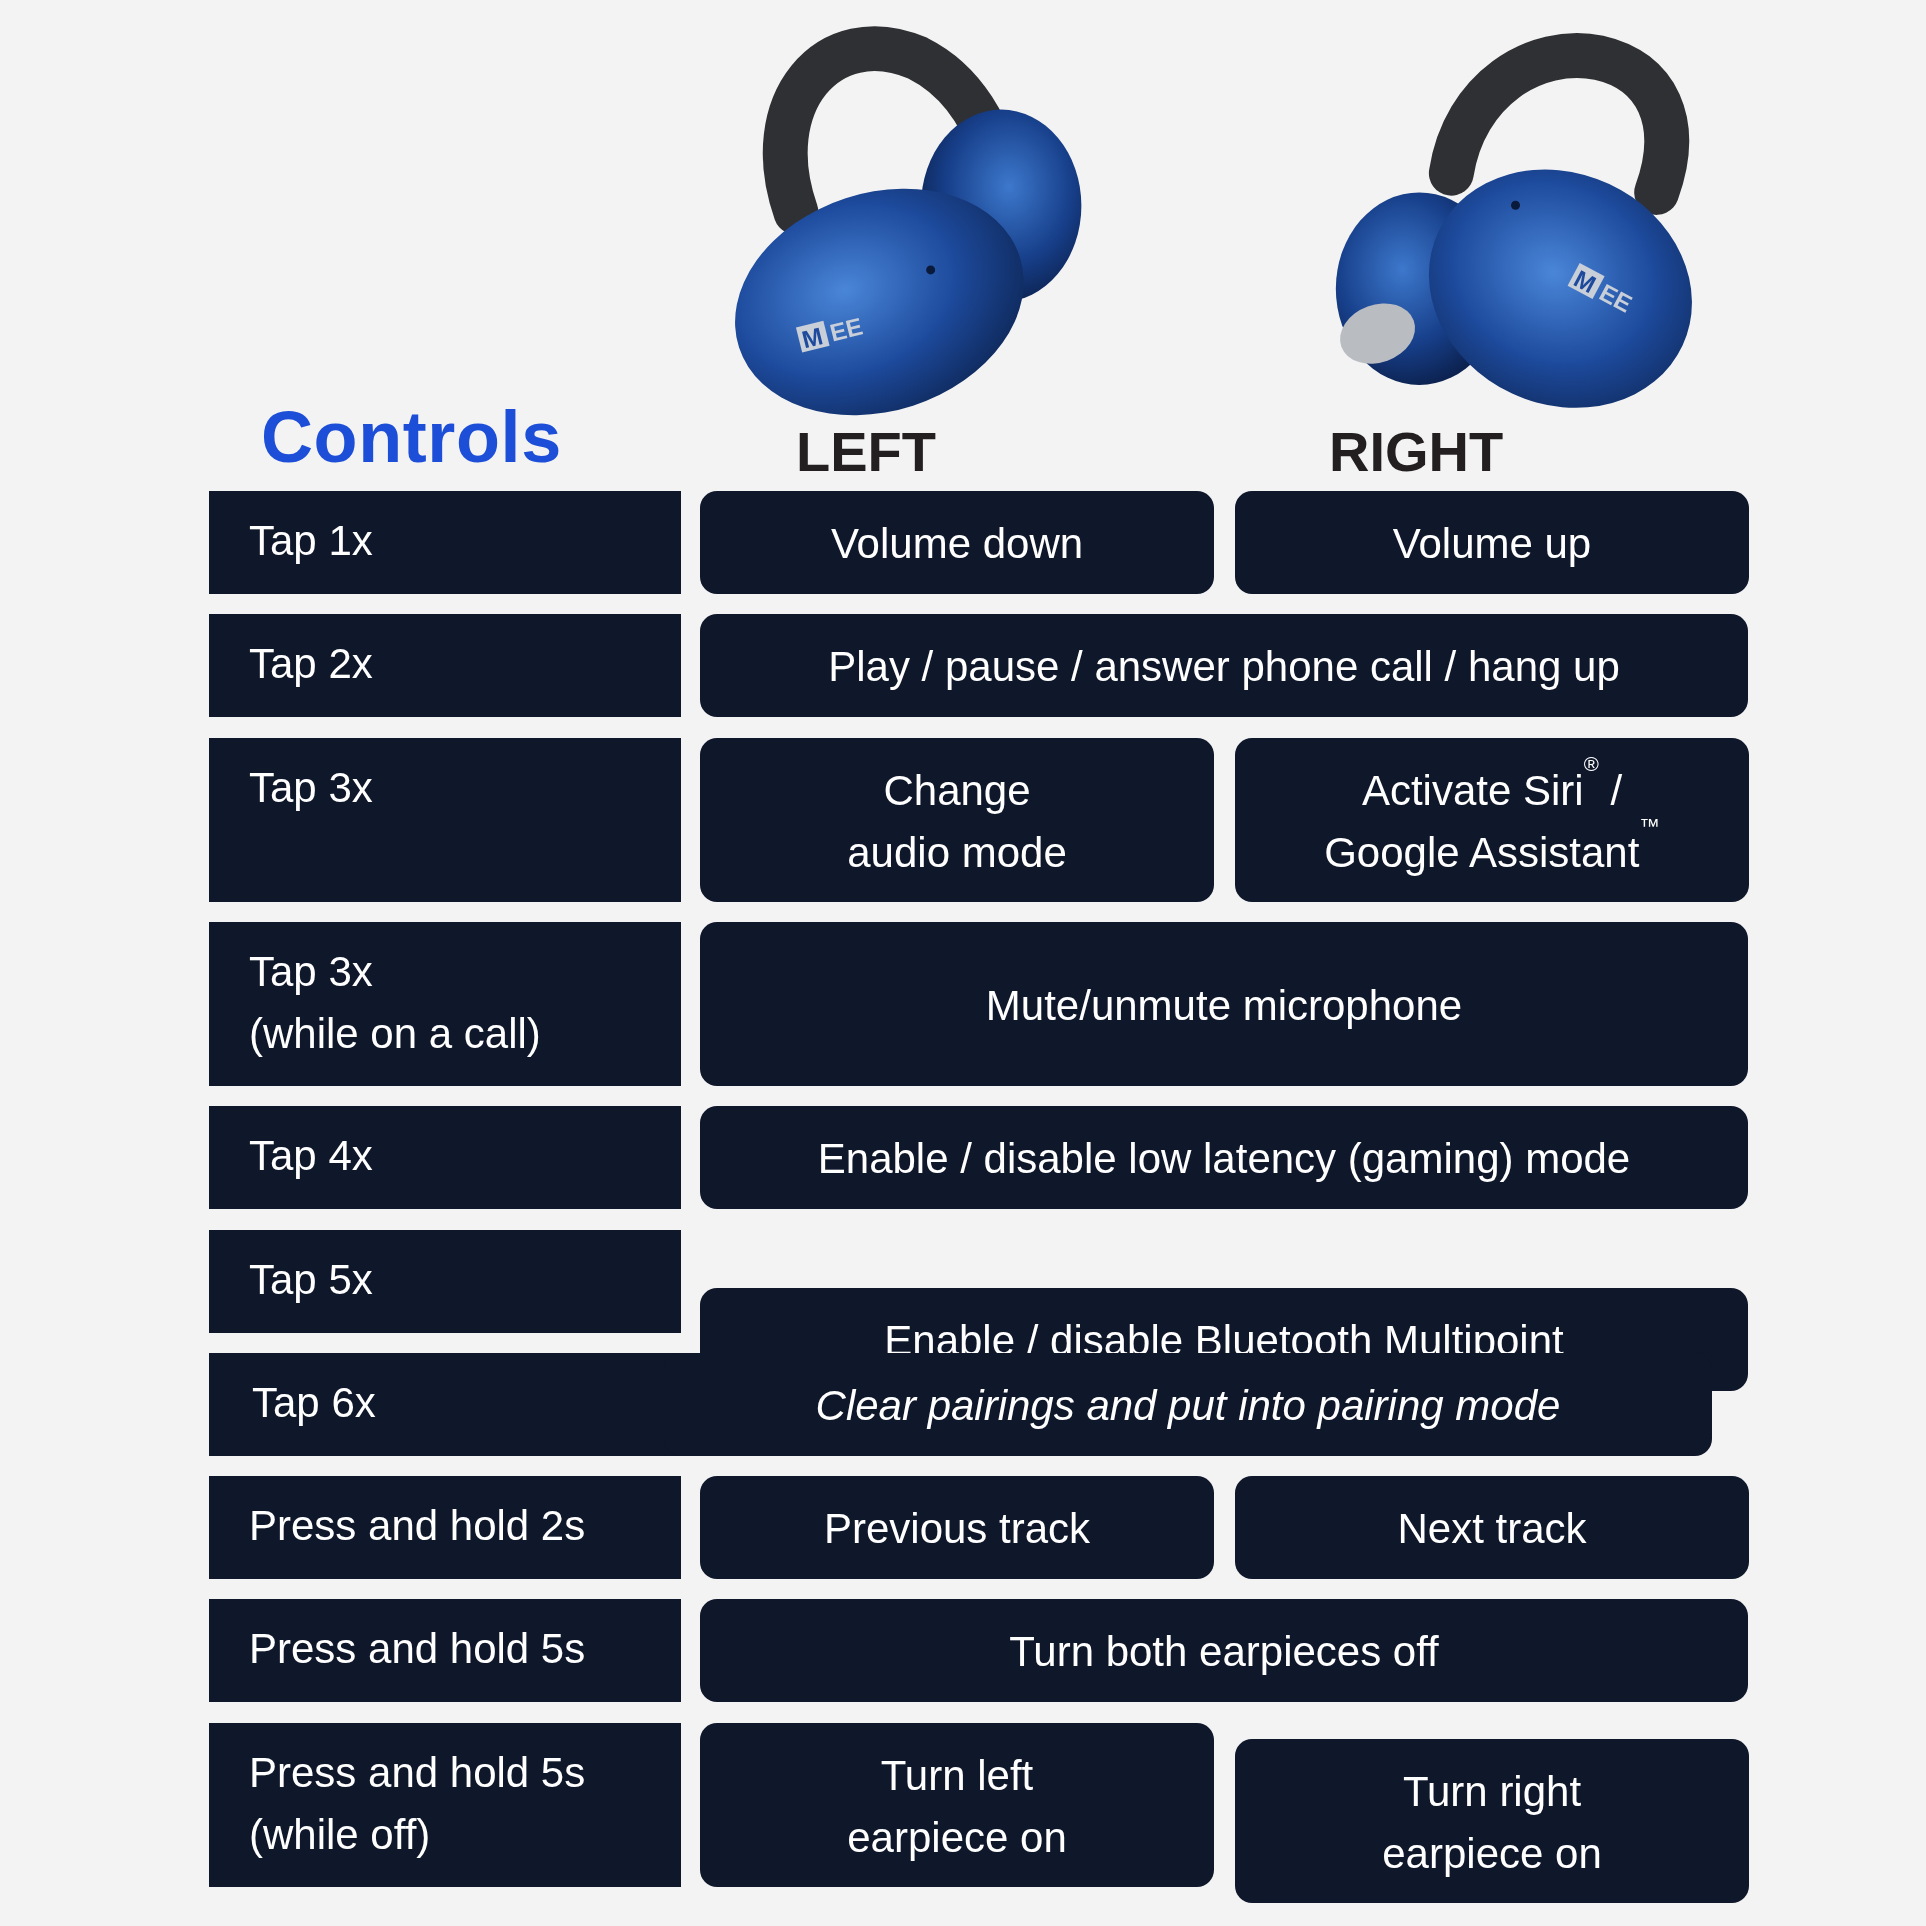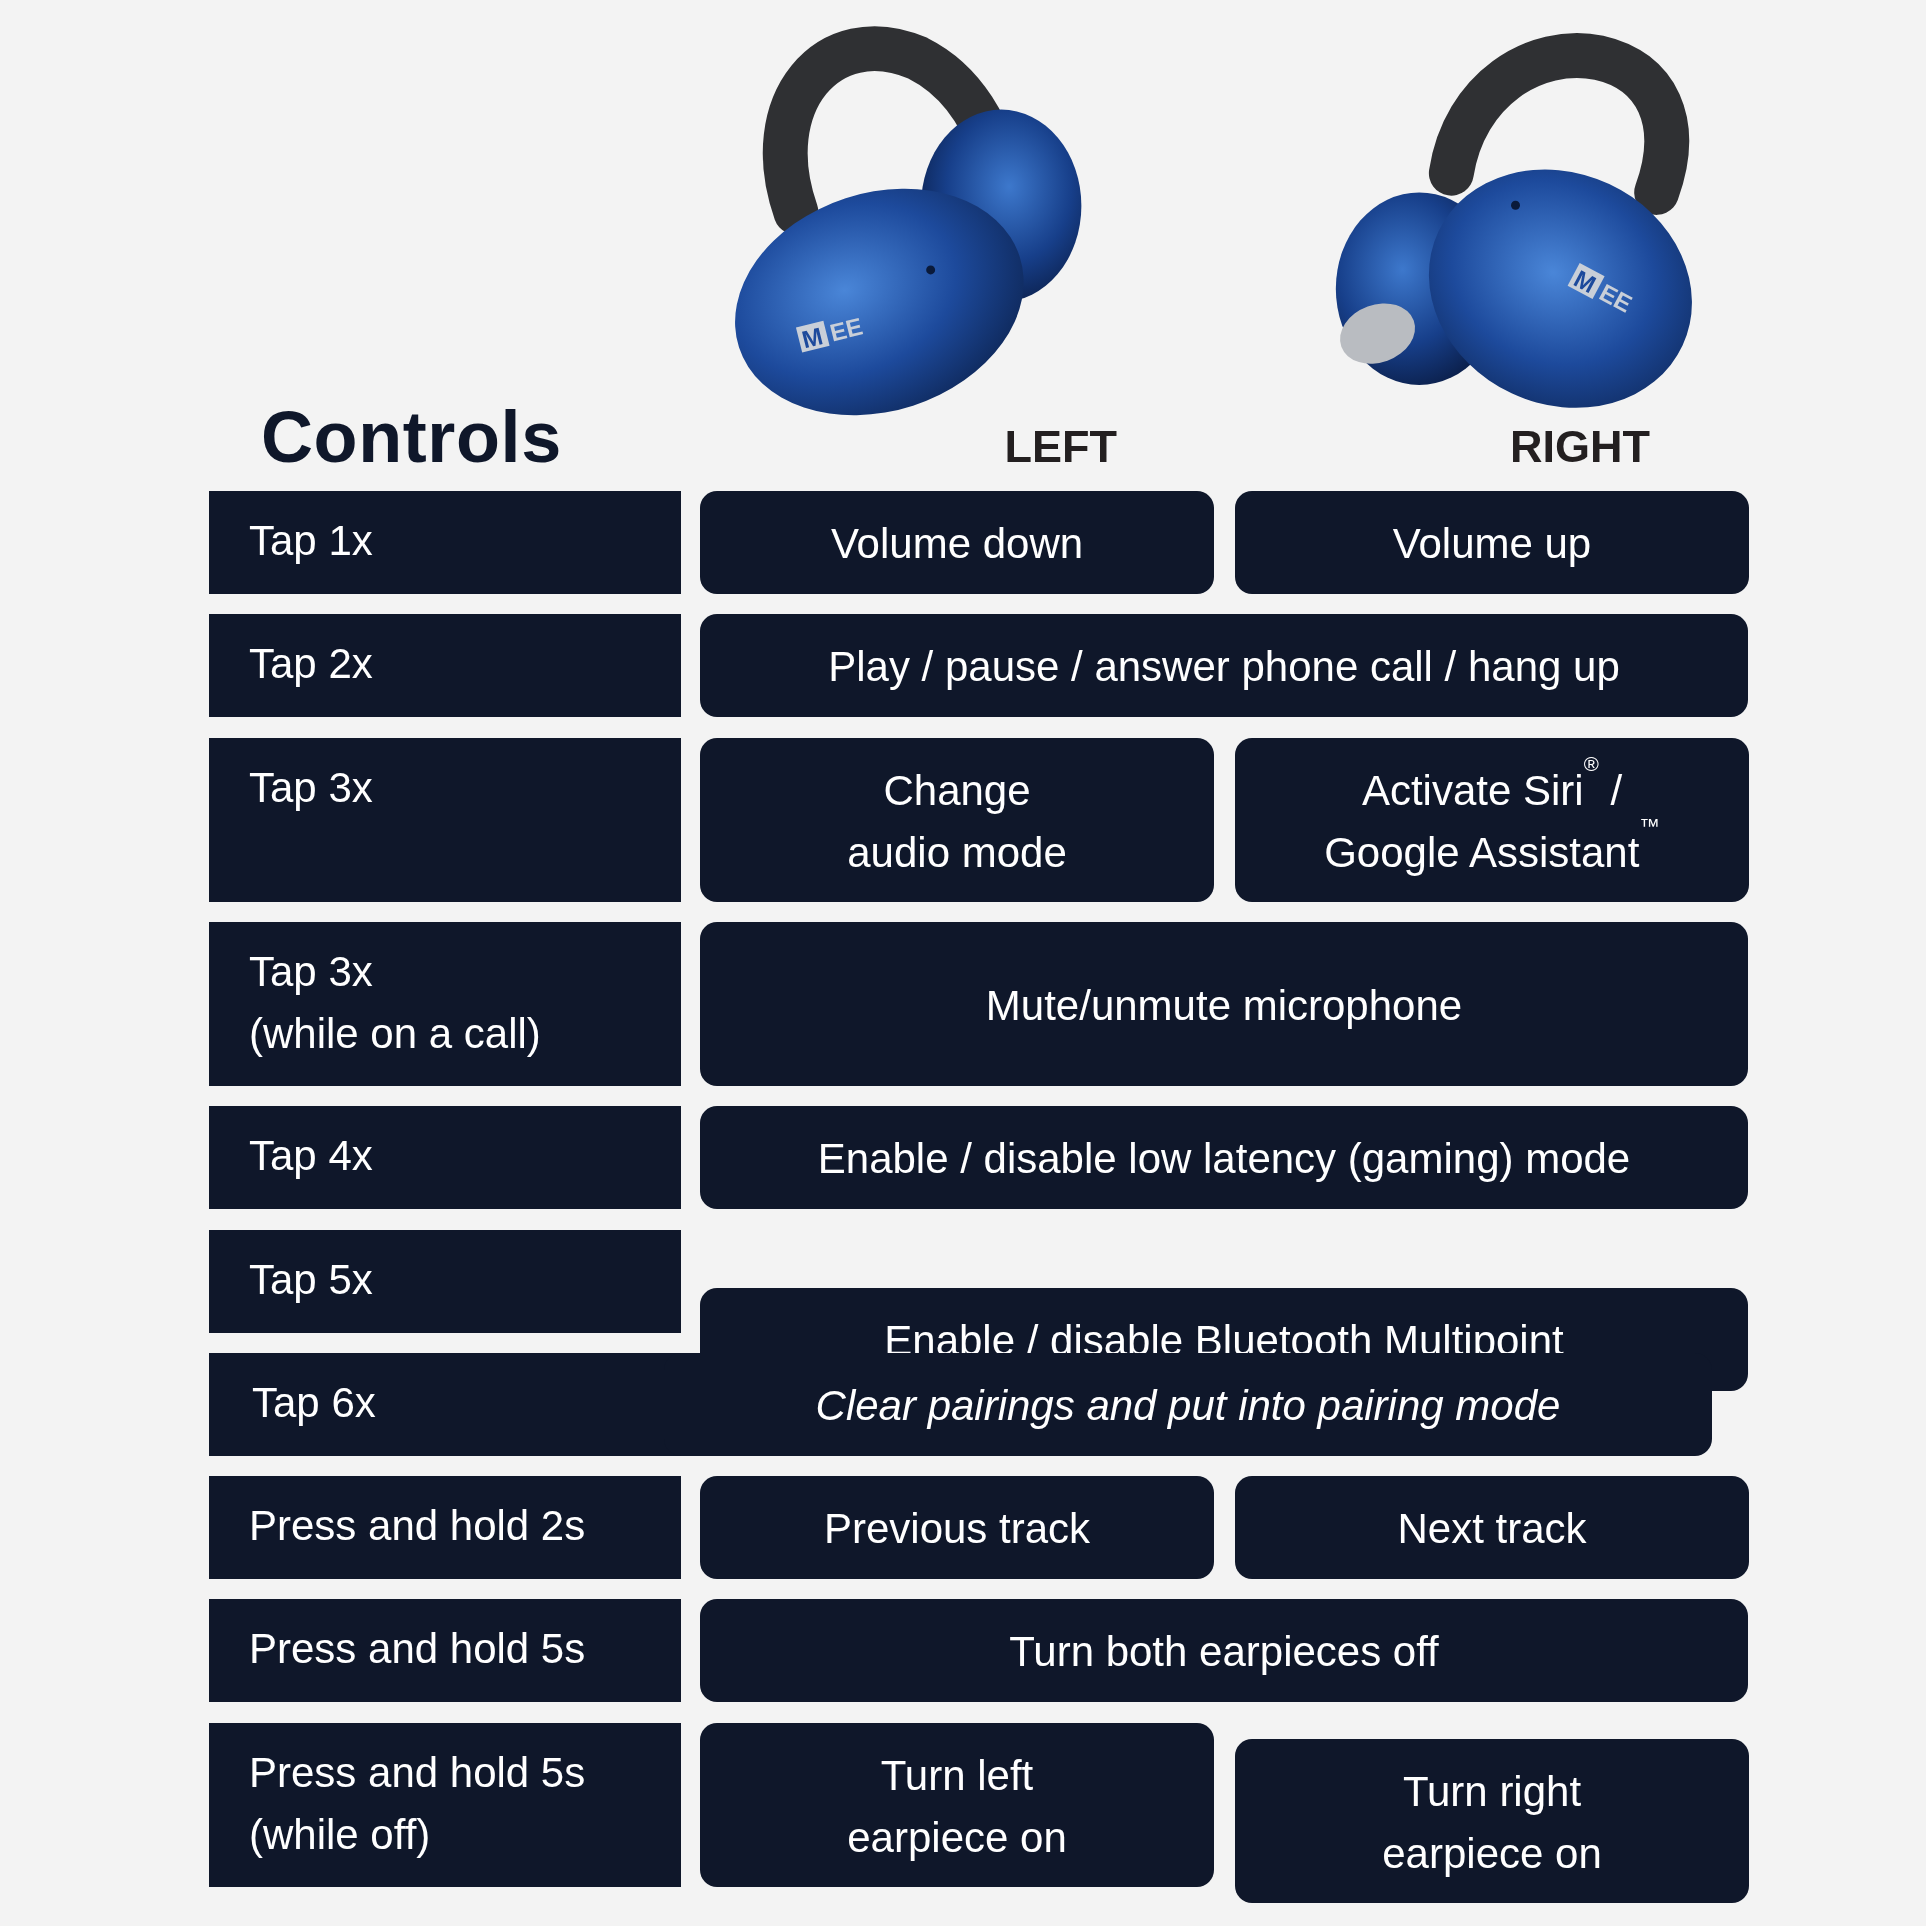--- a/index.html
+++ b/index.html
@@ -1,18 +1,18 @@
 <!DOCTYPE html>
 <html style="font-size:10.3px"><head>
 <meta charset="utf-8">
 <style>
   html,body{margin:0;padding:0;}
   body{width:1926px;height:1926px;background:#f3f3f3;position:relative;overflow:hidden;font-family:"Liberation Sans","DejaVu Sans",sans-serif;}
-  .title{position:absolute;left:261px;top:401px;font-size:72px;font-weight:700;color:#0f172a;letter-spacing:0.6px;line-height:1;}
-  .colhead{position:absolute;top:424px;font-size:45px;font-weight:700;color:#231f20;line-height:1;text-align:right;width:321px;}
+  .title{position:absolute;left:261px;top:401px;font-size:72px;font-weight:700;color:#1d4ed8;letter-spacing:0.6px;line-height:1;}
+  .colhead{position:absolute;top:424px;font-size:56px;font-weight:700;color:#231f20;line-height:1;text-align:left;width:321px;}
   .cell{position:absolute;background:#0f172a;color:#ffffff;font-size:42px;line-height:62px;box-sizing:border-box;display:flex;}
   .cell.label{padding-left:40px;align-items:flex-start;padding-top:19px;}
   .cell.val{justify-content:center;align-items:center;text-align:center;padding:0 13px;border-radius:17px;}
   .cell .t{white-space:pre-line;}
   .cell.val .t{padding-top:3.9px;}
   sup{font-size:20.5px;line-height:0;vertical-align:top;position:relative;top:3.9px;}
   .bud{position:absolute;}
 </style>
 </head>
 <body>

